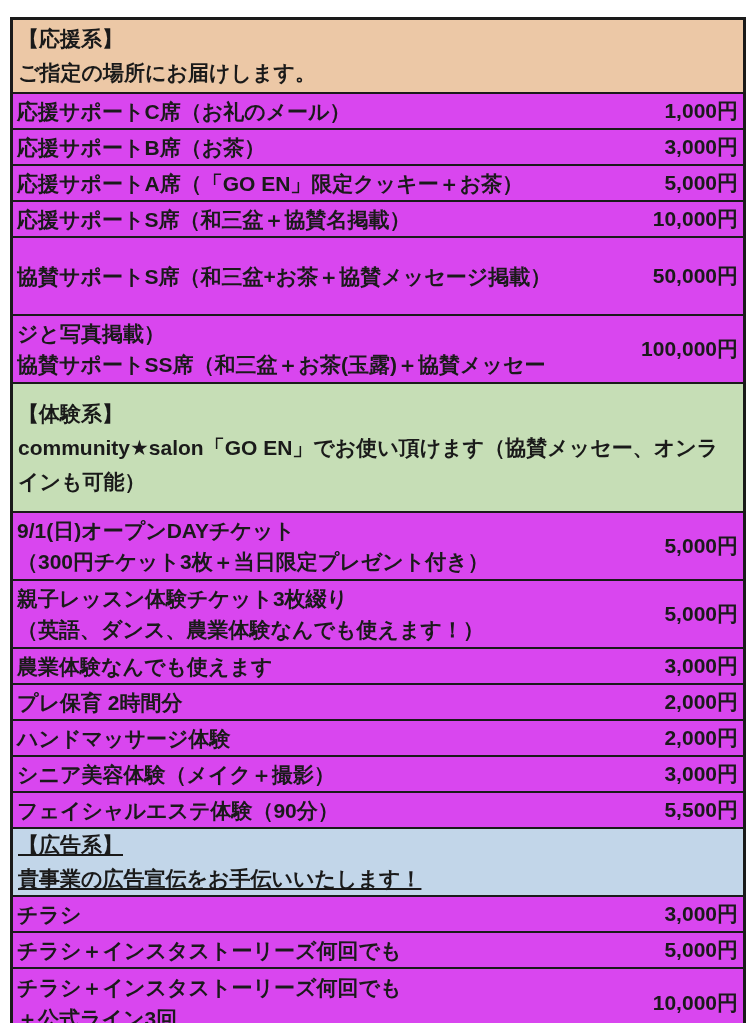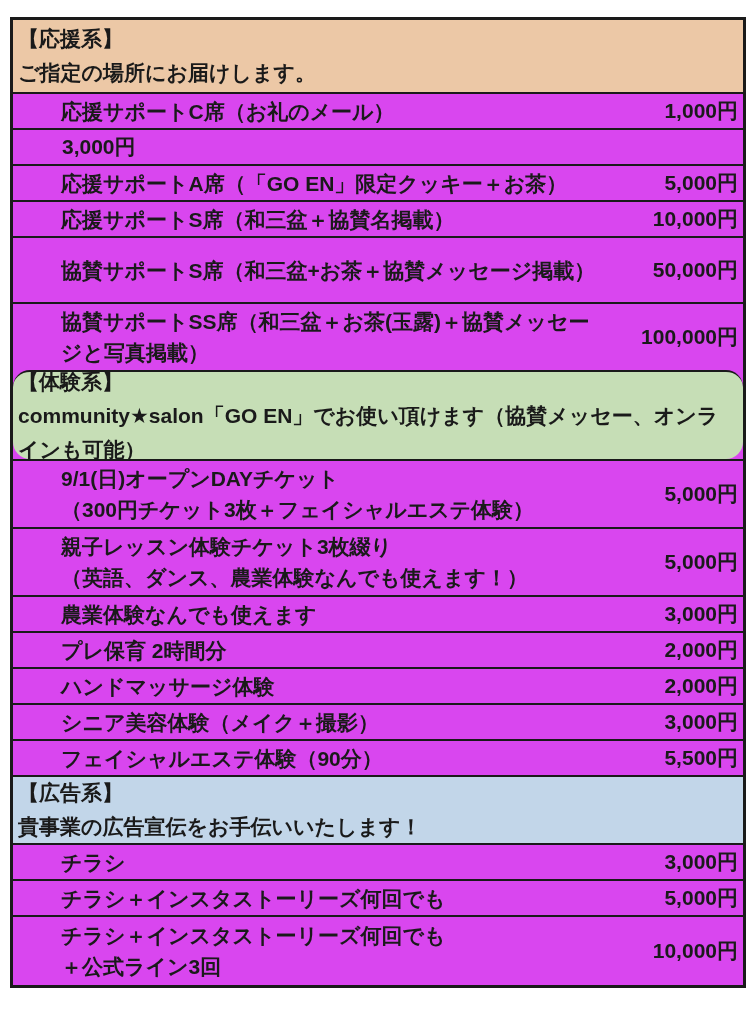--- a/index.html
+++ b/index.html
@@ -10,76 +10,77 @@
   .price-table {
     position:absolute; left:10px; top:17px; width:736px;
     box-sizing:border-box; border:3px solid #1a1a1a;
     color:#1a1a1a; font-size:21px; font-weight:700;
     background:#d946ef;
   }
   .price-table > div + div { border-top:2px solid #1a1a1a; }
   .sec { box-sizing:border-box; padding:1px 5px; display:flex; flex-direction:column; justify-content:center; }
   .sec .t { line-height:34px; }
   .sec .s { line-height:34px; }
-  .row { box-sizing:border-box; display:flex; align-items:center;padding-left:44px; }
+  .row { box-sizing:border-box; display:flex; align-items:center; }
   .lbl { flex:1 1 auto; padding:0 4px; line-height:31px; min-width:0; }
   .prc { flex:0 0 auto; padding:0 5px; white-space:nowrap; text-align:center; }
   .h36 { height:36px; }
-  .h66 { height:66px; }
+  .h66 { height:78px; }
   .h68 { height:68px; }
   .h70 { height:70px; }
   .h72 { height:72px; }
-  .h104 { height:89px;border-radius:17px; }
+  .h104 { height:129px; }
 </style>
 </head>
 <body>
 
 <div class="price-table">
 
   <div class="sec h72" style="background-color: rgb(236, 200, 166);">
     <div class="t">【応援系】</div>
     <div class="s">ご指定の場所にお届けします。</div>
   </div>
 
   <div class="row h36">
     <div class="lbl">応援サポートC席（お礼のメール）</div>
     <div class="prc">1,000円</div>
   </div>
   <div class="row h36">
+    <div class="lbl">応援サポートB席（お茶）</div>
     <div class="prc">3,000円</div>
   </div>
   <div class="row h36">
     <div class="lbl">応援サポートA席（「GO EN」限定クッキー＋お茶）</div>
     <div class="prc">5,000円</div>
   </div>
   <div class="row h36">
     <div class="lbl">応援サポートS席（和三盆＋協賛名掲載）</div>
     <div class="prc">10,000円</div>
   </div>
   <div class="row h66">
     <div class="lbl">協賛サポートS席（和三盆+お茶＋協賛メッセージ掲載）</div>
     <div class="prc">50,000円</div>
   </div>
   <div class="row h68">
     <div class="lbl">
+      <div>ジと写真掲載）</div>
       <div>協賛サポートSS席（和三盆＋お茶(玉露)＋協賛メッセー</div>
-      <div>ジと写真掲載）</div>
     </div>
     <div class="prc">100,000円</div>
   </div>
 
   <div class="sec h104" style="background-color: rgb(198, 222, 182);">
     <div class="t">【体験系】</div>
     <div class="s">community★salon「GO EN」でお使い頂けます（協賛メッセー、オンラインも可能）</div>
   </div>
 
   <div class="row h68">
     <div class="lbl">
       <div>9/1(日)オープンDAYチケット</div>
-      <div>（300円チケット3枚＋フェイシャルエステ体験）</div>
+      <div>（300円チケット3枚＋当日限定プレゼント付き）</div>
     </div>
     <div class="prc">5,000円</div>
   </div>
   <div class="row h68">
     <div class="lbl">
       <div>親子レッスン体験チケット3枚綴り</div>
       <div>（英語、ダンス、農業体験なんでも使えます！）</div>
     </div>
     <div class="prc">5,000円</div>
   </div>
@@ -97,21 +98,21 @@
   </div>
   <div class="row h36">
     <div class="lbl">シニア美容体験（メイク＋撮影）</div>
     <div class="prc">3,000円</div>
   </div>
   <div class="row h36">
     <div class="lbl">フェイシャルエステ体験（90分）</div>
     <div class="prc">5,500円</div>
   </div>
 
-  <div class="sec h68" style="background-color: rgb(194, 214, 233);">
+  <div class="sec h68" style="background-color: rgb(194, 214, 233); text-decoration: underline;">
     <div class="t">【広告系】</div>
     <div class="s">貴事業の広告宣伝をお手伝いいたします！</div>
   </div>
 
   <div class="row h36">
     <div class="lbl">チラシ</div>
     <div class="prc">3,000円</div>
   </div>
   <div class="row h36">
     <div class="lbl">チラシ＋インスタストーリーズ何回でも</div>

